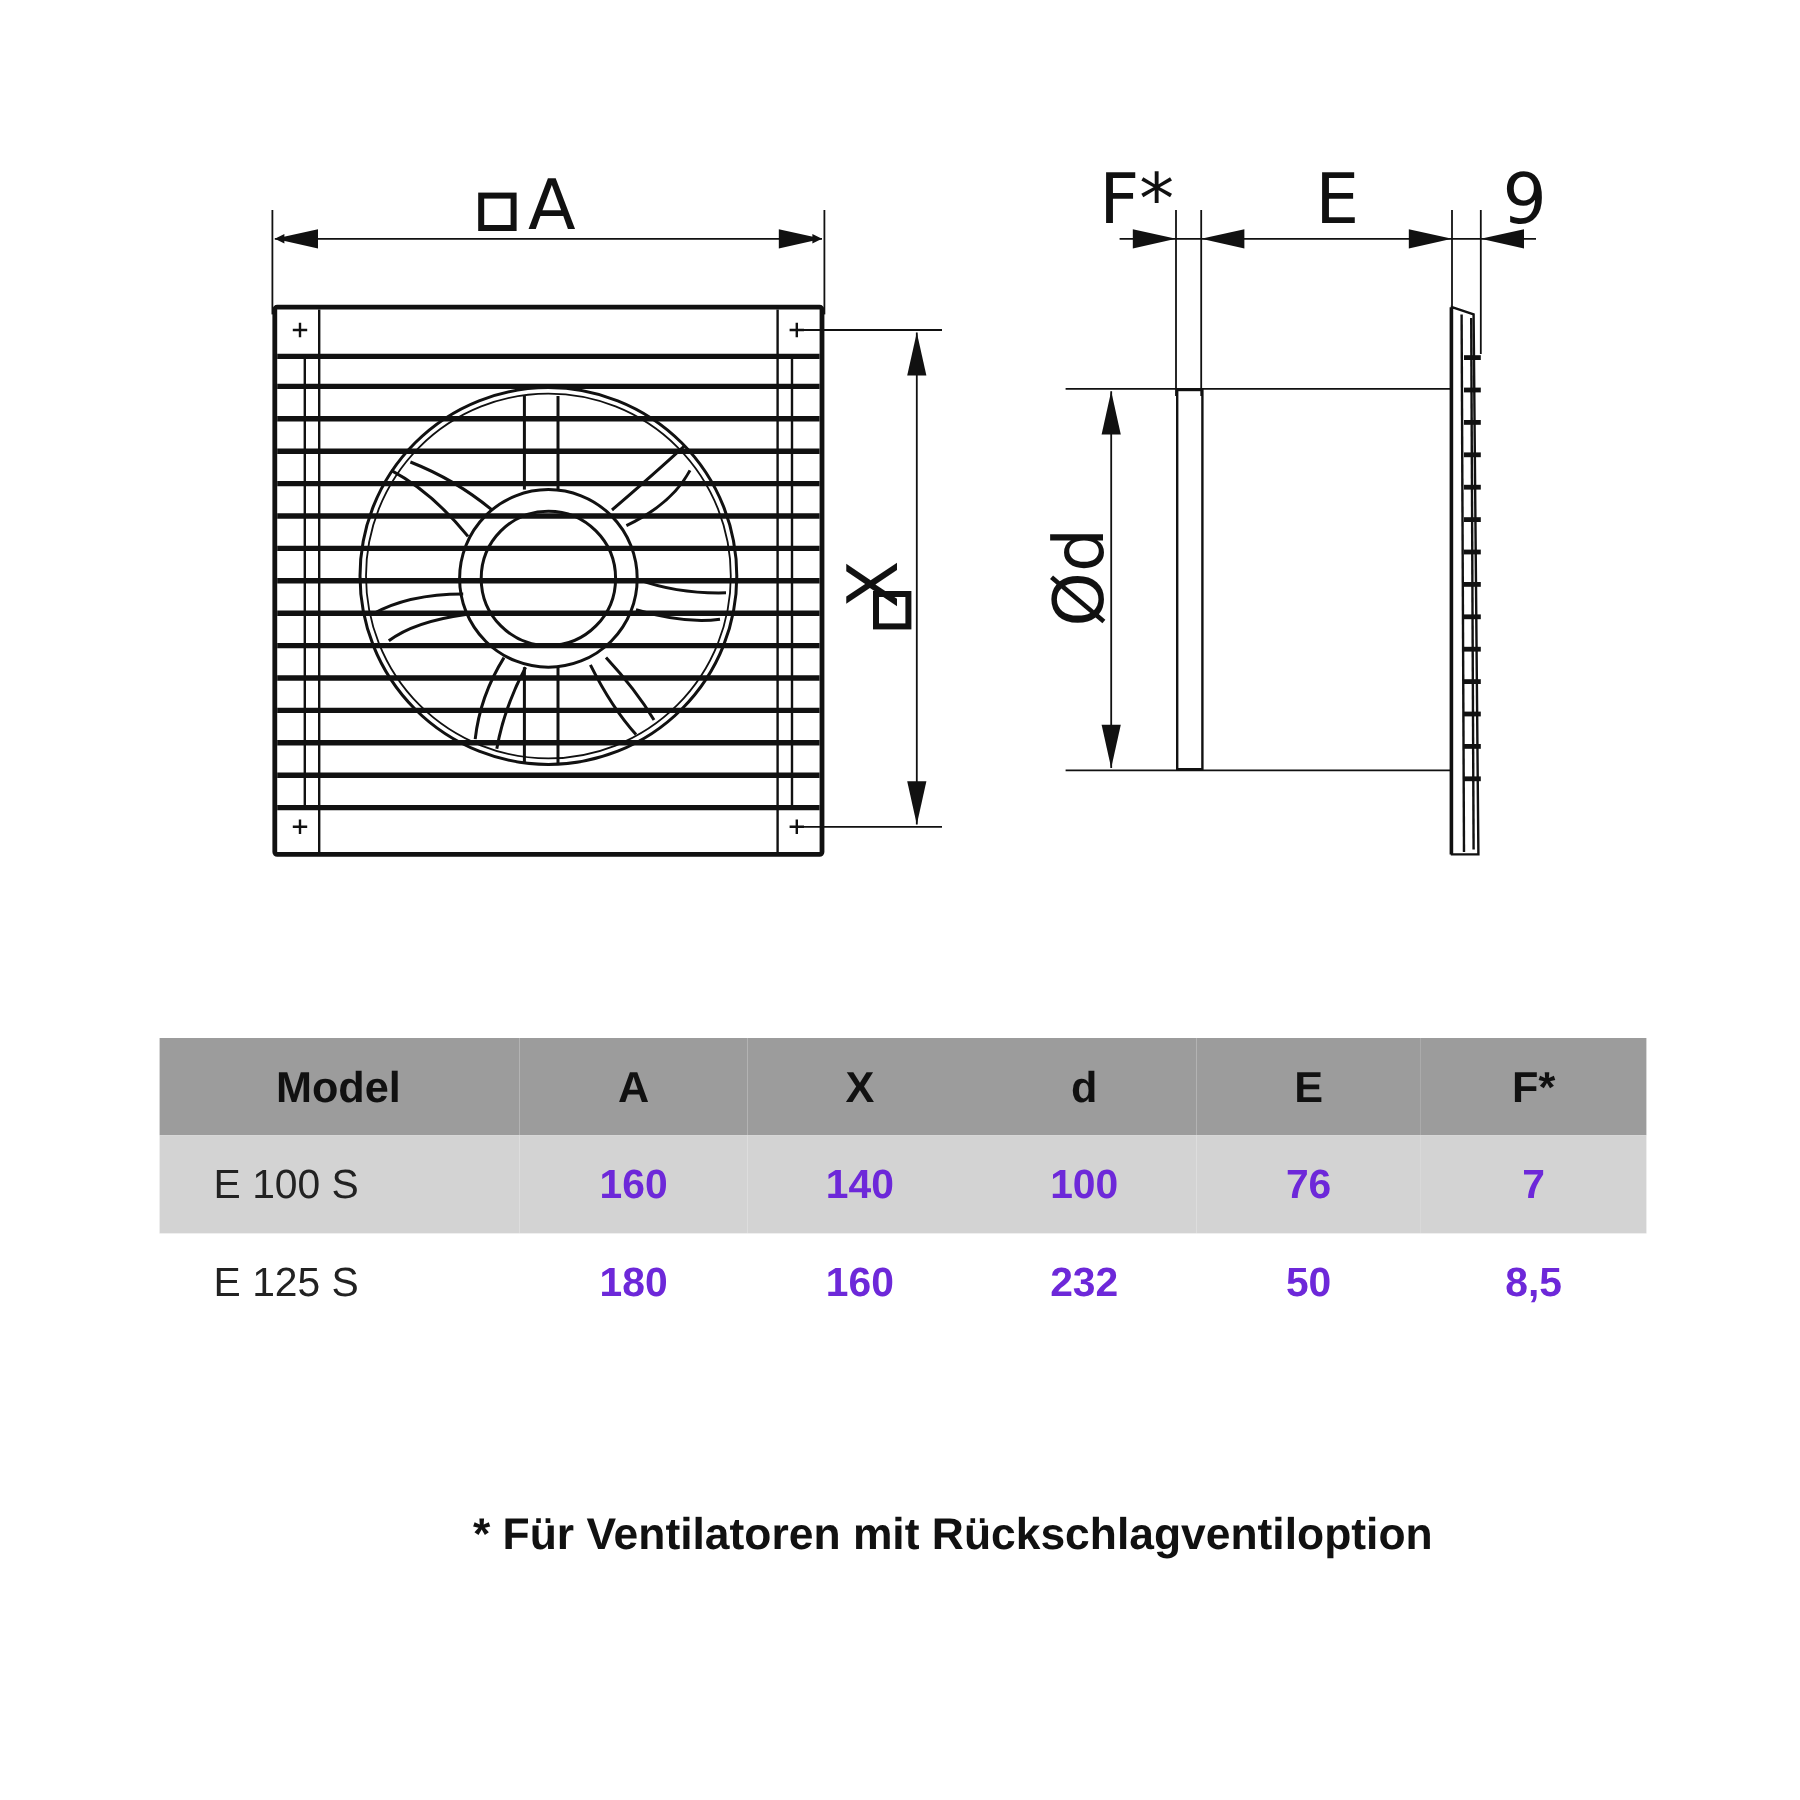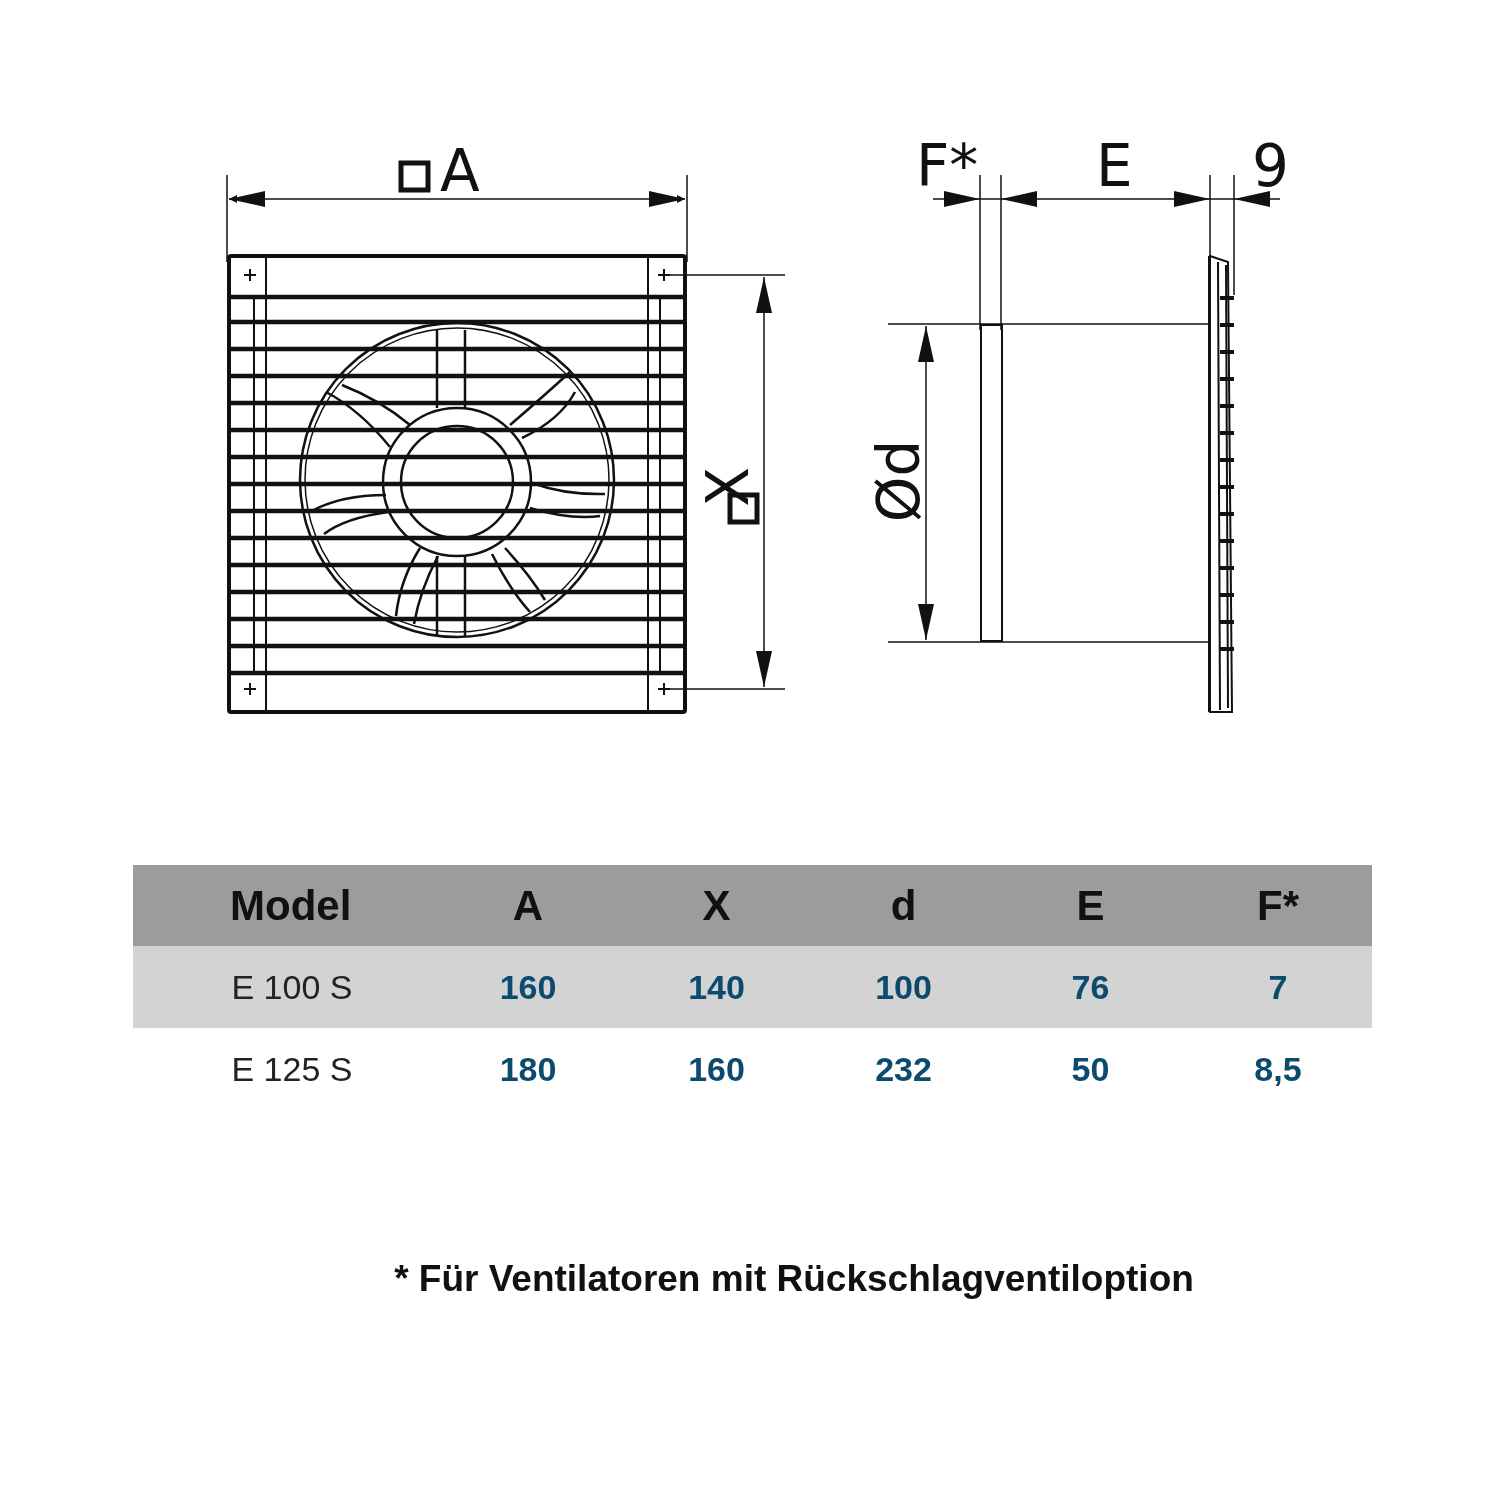--- a/index.html
+++ b/index.html
@@ -4,25 +4,25 @@
 <style>
   html, body { margin: 0; padding: 0; background: #ffffff; }
   body { width: 1500px; height: 1500px; position: relative; overflow: hidden;
          font-family: "Liberation Sans", "DejaVu Sans", sans-serif; color: #111; }
   .drawing { position: absolute; left: 0; top: 0; width: 1500px; height: 800px; }
   .drawing svg { position: absolute; left: 0; top: 0; }
   .lbl { position: absolute; font-family: "DejaVu Sans", "Liberation Sans", sans-serif;
          font-size: 58px; line-height: 1; color: #111; font-weight: 400; }
   .spec-table { position: absolute; left: 133px; top: 865px; width: 1239px;
                 border-collapse: collapse; table-layout: fixed; }
-  .spec-table th { background: #9c9c9c; height: 81px; font-size: 42px; font-weight: 700;
+  .spec-table th { background: #9c9c9c; height: 81px; font-size: 36px; font-weight: 700;
                    color: #111; text-align: center; padding: 0; }
   .spec-table th.model-col { text-align: left; padding-left: 97px; }
-  .spec-table td { height: 82px; font-size: 34px; font-weight: 700; text-align: center; padding: 0; color: #0c4a6e; }
-  .spec-table td.model-col { text-align: center; padding-left: 18px; font-weight: 400; color: #222; }
+  .spec-table td { height: 82px; font-size: 34px; font-weight: 700; text-align: center; padding: 0; color: #6d28d9; }
+  .spec-table td.model-col { text-align: left; padding-left: 45px; font-weight: 400; color: #222; }
   .spec-table tr.shade td { background: #d3d3d3; }
   .spec-table tr.plain td { background: #ffffff; margin-top: 20px; }
   .footnote { position: absolute; left: 0; width: 1500px; top: 1258px; text-align: center;
               font-size: 37px; font-weight: 700; color: #111; padding-left: 44px; }
 </style>
 </head>
 <body>
 
 <div class="drawing">
   <svg width="1500" height="800" viewBox="0 0 1500 800">

